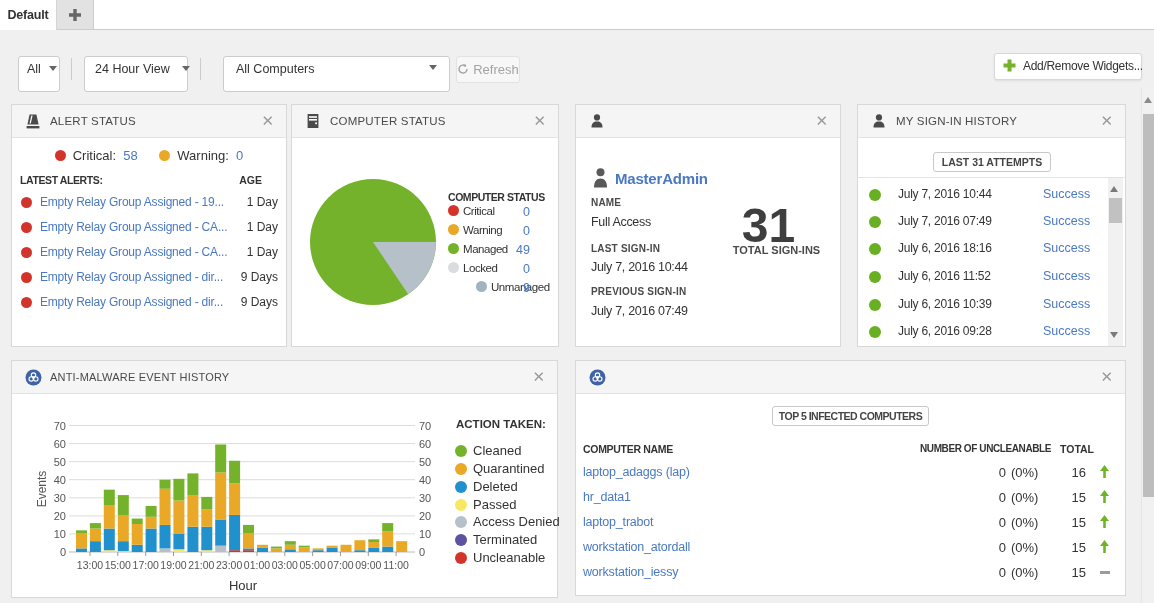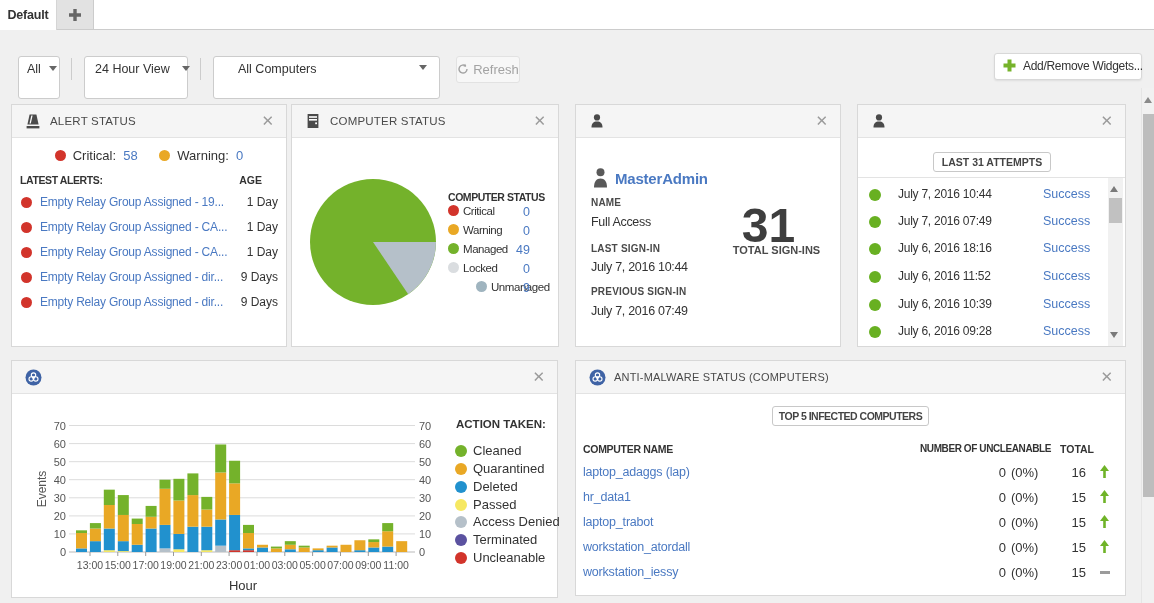--- a/index.html
+++ b/index.html
@@ -5,21 +5,21 @@
 * { margin:0; padding:0; box-sizing:border-box; }
 html,body { width:1154px; height:603px; overflow:hidden; font-family:"Liberation Sans",sans-serif; background:#f0f0f0; }
 
 #tabbar { position:absolute; left:0; top:0; width:1154px; height:30px; background:#fff; }
 #tabline { position:absolute; left:57px; top:29px; width:1097px; height:1px; background:#ccc; }
 #tab-default { position:absolute; left:0; top:0; width:57px; height:30px; background:#fff; border-right:1px solid #d5d5d5; color:#333; font-weight:bold; font-size:12.5px; letter-spacing:-0.2px; text-align:center; line-height:30px; }
 #tab-plus { position:absolute; left:57px; top:0; width:37px; height:30px; background:#e2e2e2; border-right:1px solid #ccc; border-bottom:1px solid #ccc; color:#666; text-align:center; }
 #tab-plus svg { margin-top:7px; }
 
 #toolbar { position:absolute; left:0; top:37px; width:1154px; height:58px; background:#f0f0f0; }
-.dd { position:absolute; top:19px; white-space:nowrap; height:43px; background:#fff; border:1px solid #ccc; border-radius:3px; font-size:12.5px; color:#333; line-height:25px; }
+.dd { position:absolute; top:19px; white-space:nowrap; height:36px; background:#fff; border:1px solid #ccc; border-radius:3px; font-size:12.5px; color:#333; line-height:25px; }
 .caret { display:inline-block; width:0; height:0; border-left:4px solid transparent; border-right:4px solid transparent; border-top:5px solid #666; vertical-align:middle; margin-left:8px; margin-top:-2px; }
 .sep { position:absolute; top:21px; width:1px; height:22px; background:#ccc; }
 #btn-refresh { position:absolute; left:456px; top:19px; width:64px; height:27px; background:#f7f7f7; border:1px solid #e2e2e2; border-radius:3px; color:#a3a3a3; font-size:13px; line-height:25px; text-align:center; }
 #btn-addremove { position:absolute; left:994px; top:16px; width:148px; white-space:nowrap; height:27px; background:#fff; border:1px solid #d8d8d8; border-radius:3px; box-shadow:0 1px 2px rgba(0,0,0,0.08); color:#333; font-size:12px; letter-spacing:-0.3px; line-height:25px; }
 
 .widget { position:absolute; background:#fff; border:1px solid #d8d8d8; }
 .whead { position:relative; height:33px; background:#f5f5f5; border-bottom:1px solid #e3e3e3; line-height:32px; white-space:nowrap; }
 .whead .ico { position:absolute; left:13px; top:8px; }
 .wtitle { position:absolute; left:38px; top:0; font-size:11.5px; color:#4a4a4a; letter-spacing:0.2px; }
 .wclose { position:absolute; right:12px; top:0; color:#9b9b9b; font-size:15px; }
@@ -56,21 +56,21 @@
   <div id="tab-default">Default</div>
   <div id="tab-plus"><svg width="16" height="16">
         <path d="M8 2 v12 M2 8 h12" stroke="#666" stroke-width="3.4"></path>
       </svg></div>
 </div>
 <div id="toolbar">
   <div class="dd" style="left:18px; width:42px; padding-left:8px;">All<span class="caret"></span></div>
   <div class="sep" style="left:71px;"></div>
   <div class="dd" style="left:84px; width:104px; padding-left:10px;">24 Hour View<span class="caret" style="margin-left:12px;"></span></div>
   <div class="sep" style="left:200px;"></div>
-  <div class="dd" style="left:213px; width:227px; padding-left:24px;">All Computers<span class="caret" style="position:absolute; right:12px; top:10px;"></span></div>
+  <div class="dd" style="left:223px; width:227px; padding-left:12px;">All Computers<span class="caret" style="position:absolute; right:12px; top:10px;"></span></div>
   <div id="btn-refresh"><svg width="12" height="12" viewBox="0 0 12 12" style="vertical-align:-1px; margin-right:4px;">
         <path d="M10 6 A4 4 0 1 1 8.8 3.2" fill="none" stroke="#a3a3a3" stroke-width="1.4"></path>
         <path d="M8.2 0.8 L9.2 3.4 L6.5 3.4 Z" fill="#a3a3a3"></path>
       </svg>Refresh</div>
   <div id="btn-addremove"><svg width="13" height="13" style="vertical-align:-2px; margin:0 7px 0 8px;">
         <path d="M6.5 0.5 v12 M0.5 6.5 h12" stroke="#76b32b" stroke-width="4"></path>
       </svg>Add/Remove Widgets...</div>
 </div>
 <div id="pagescroll">
   <span class="arr-up" style="top:9px;"></span>
@@ -81,21 +81,20 @@
   <div class="whead">
     <svg class="ico" width="17" height="17" viewBox="0 0 17 17">
         <circle cx="8.5" cy="8.5" r="8" fill="#3f63a5"></circle>
         <g stroke="#fff" stroke-width="1.1" fill="none">
           <circle cx="8.5" cy="6.1" r="2.2"></circle>
           <circle cx="6.2" cy="9.9" r="2.2"></circle>
           <circle cx="10.8" cy="9.9" r="2.2"></circle>
         </g>
         <circle cx="8.5" cy="8.6" r="1.4" fill="#fff"></circle>
       </svg>
-    <span class="wtitle" style="font-size:11px;">ANTI-MALWARE STATUS (COMPUTERS)</span>
       <span class="wclose">✕</span>
   </div>
   <div style="position:absolute; left:196px; top:45px; width:157px; height:20px; background:#fff; border:1px solid #c8c8c8; border-radius:3px; font-size:10.5px; letter-spacing:-0.5px; font-weight:bold; color:#444; text-align:center; line-height:19px; white-space:nowrap;">TOP 5 INFECTED COMPUTERS</div>
   <div style="position:absolute; left:7px; top:82px; font-size:10.5px; letter-spacing:-0.3px; font-weight:bold; color:#333;">COMPUTER NAME</div>
   <div style="position:absolute; left:344px; top:82px; font-size:10px; letter-spacing:-0.4px; font-weight:bold; color:#333; white-space:nowrap;">NUMBER OF UNCLEANABLE</div>
   <div style="position:absolute; left:484px; top:82px; font-size:10.5px; font-weight:bold; color:#333;">TOTAL</div>
   <div class="trow" style="top:104px;">
       <span class="tlink">laptop_adaggs (lap)</span>
       <span class="tnum" style="left:390px;width:40px;">0</span>
       <span class="tnum" style="left:435px;width:30px;text-align:left;">(0%)</span>
@@ -147,20 +146,21 @@
   <div class="whead">
     <svg class="ico" width="17" height="17" viewBox="0 0 17 17">
         <circle cx="8.5" cy="8.5" r="8" fill="#3f63a5"></circle>
         <g stroke="#fff" stroke-width="1.1" fill="none">
           <circle cx="8.5" cy="6.1" r="2.2"></circle>
           <circle cx="6.2" cy="9.9" r="2.2"></circle>
           <circle cx="10.8" cy="9.9" r="2.2"></circle>
         </g>
         <circle cx="8.5" cy="8.6" r="1.4" fill="#fff"></circle>
       </svg>
+    <span class="wtitle" style="font-size:11px;">ANTI-MALWARE EVENT HISTORY</span>
       <span class="wclose">✕</span>
   </div>
   <svg style="position:absolute; left:0; top:34px;" width="545" height="203" viewBox="0 0 545 203">
       <line x1="57" y1="157.0" x2="403" y2="157.0" stroke="#b9b9b9" stroke-width="1"></line>
       <line x1="57" y1="138.9" x2="403" y2="138.9" stroke="#dcdcdc" stroke-width="1"></line>
       <line x1="57" y1="120.9" x2="403" y2="120.9" stroke="#dcdcdc" stroke-width="1"></line>
       <line x1="57" y1="102.8" x2="403" y2="102.8" stroke="#dcdcdc" stroke-width="1"></line>
       <line x1="57" y1="84.7" x2="403" y2="84.7" stroke="#dcdcdc" stroke-width="1"></line>
       <line x1="57" y1="66.7" x2="403" y2="66.7" stroke="#dcdcdc" stroke-width="1"></line>
       <line x1="57" y1="48.6" x2="403" y2="48.6" stroke="#dcdcdc" stroke-width="1"></line>
@@ -309,20 +309,21 @@
   <div class="sval" style="top:199px;">July 7, 2016 07:49</div>
   <div style="position:absolute; left:140px; top:93px; width:105px; text-align:center; font-size:48px; font-weight:bold; color:#3e3e3e;">31</div>
   <div style="position:absolute; left:148px; top:139px; width:105px; text-align:center; font-size:11px; font-weight:bold; color:#4a4a4a;">TOTAL SIGN-INS</div>
 </div>
 <div class="widget" style="left:857px; top:104px; width:269px; height:243px;">
   <div class="whead">
     <svg class="ico" width="16" height="16" viewBox="0 0 16 16">
         <circle cx="8" cy="4.4" r="3.1" fill="#4a4a4a"></circle>
         <path d="M2.5 14.5 C2.5 10.2 4.5 8.4 8 8.4 C11.5 8.4 13.5 10.2 13.5 14.5 Z" fill="#4a4a4a"></path>
       </svg>
+    <span class="wtitle">MY SIGN-IN HISTORY</span>
       <span class="wclose">✕</span>
   </div>
   <div style="position:absolute; left:75px; top:47px; width:118px; height:20px; background:#fff; border:1px solid #c8c8c8; border-radius:3px; font-size:10.5px; font-weight:bold; color:#444; text-align:center; line-height:19px;">LAST 31 ATTEMPTS</div>
   <div style="position:absolute; left:0; top:72px; width:267px; height:1px; background:#e3e3e3;"></div>
   <div class="srow" style="top:82px;">
       <span class="sdot"></span>
       <span class="sdate">July 7, 2016 10:44</span>
       <span class="ssucc">Success</span>
     </div>
   <div class="srow" style="top:109px;">

